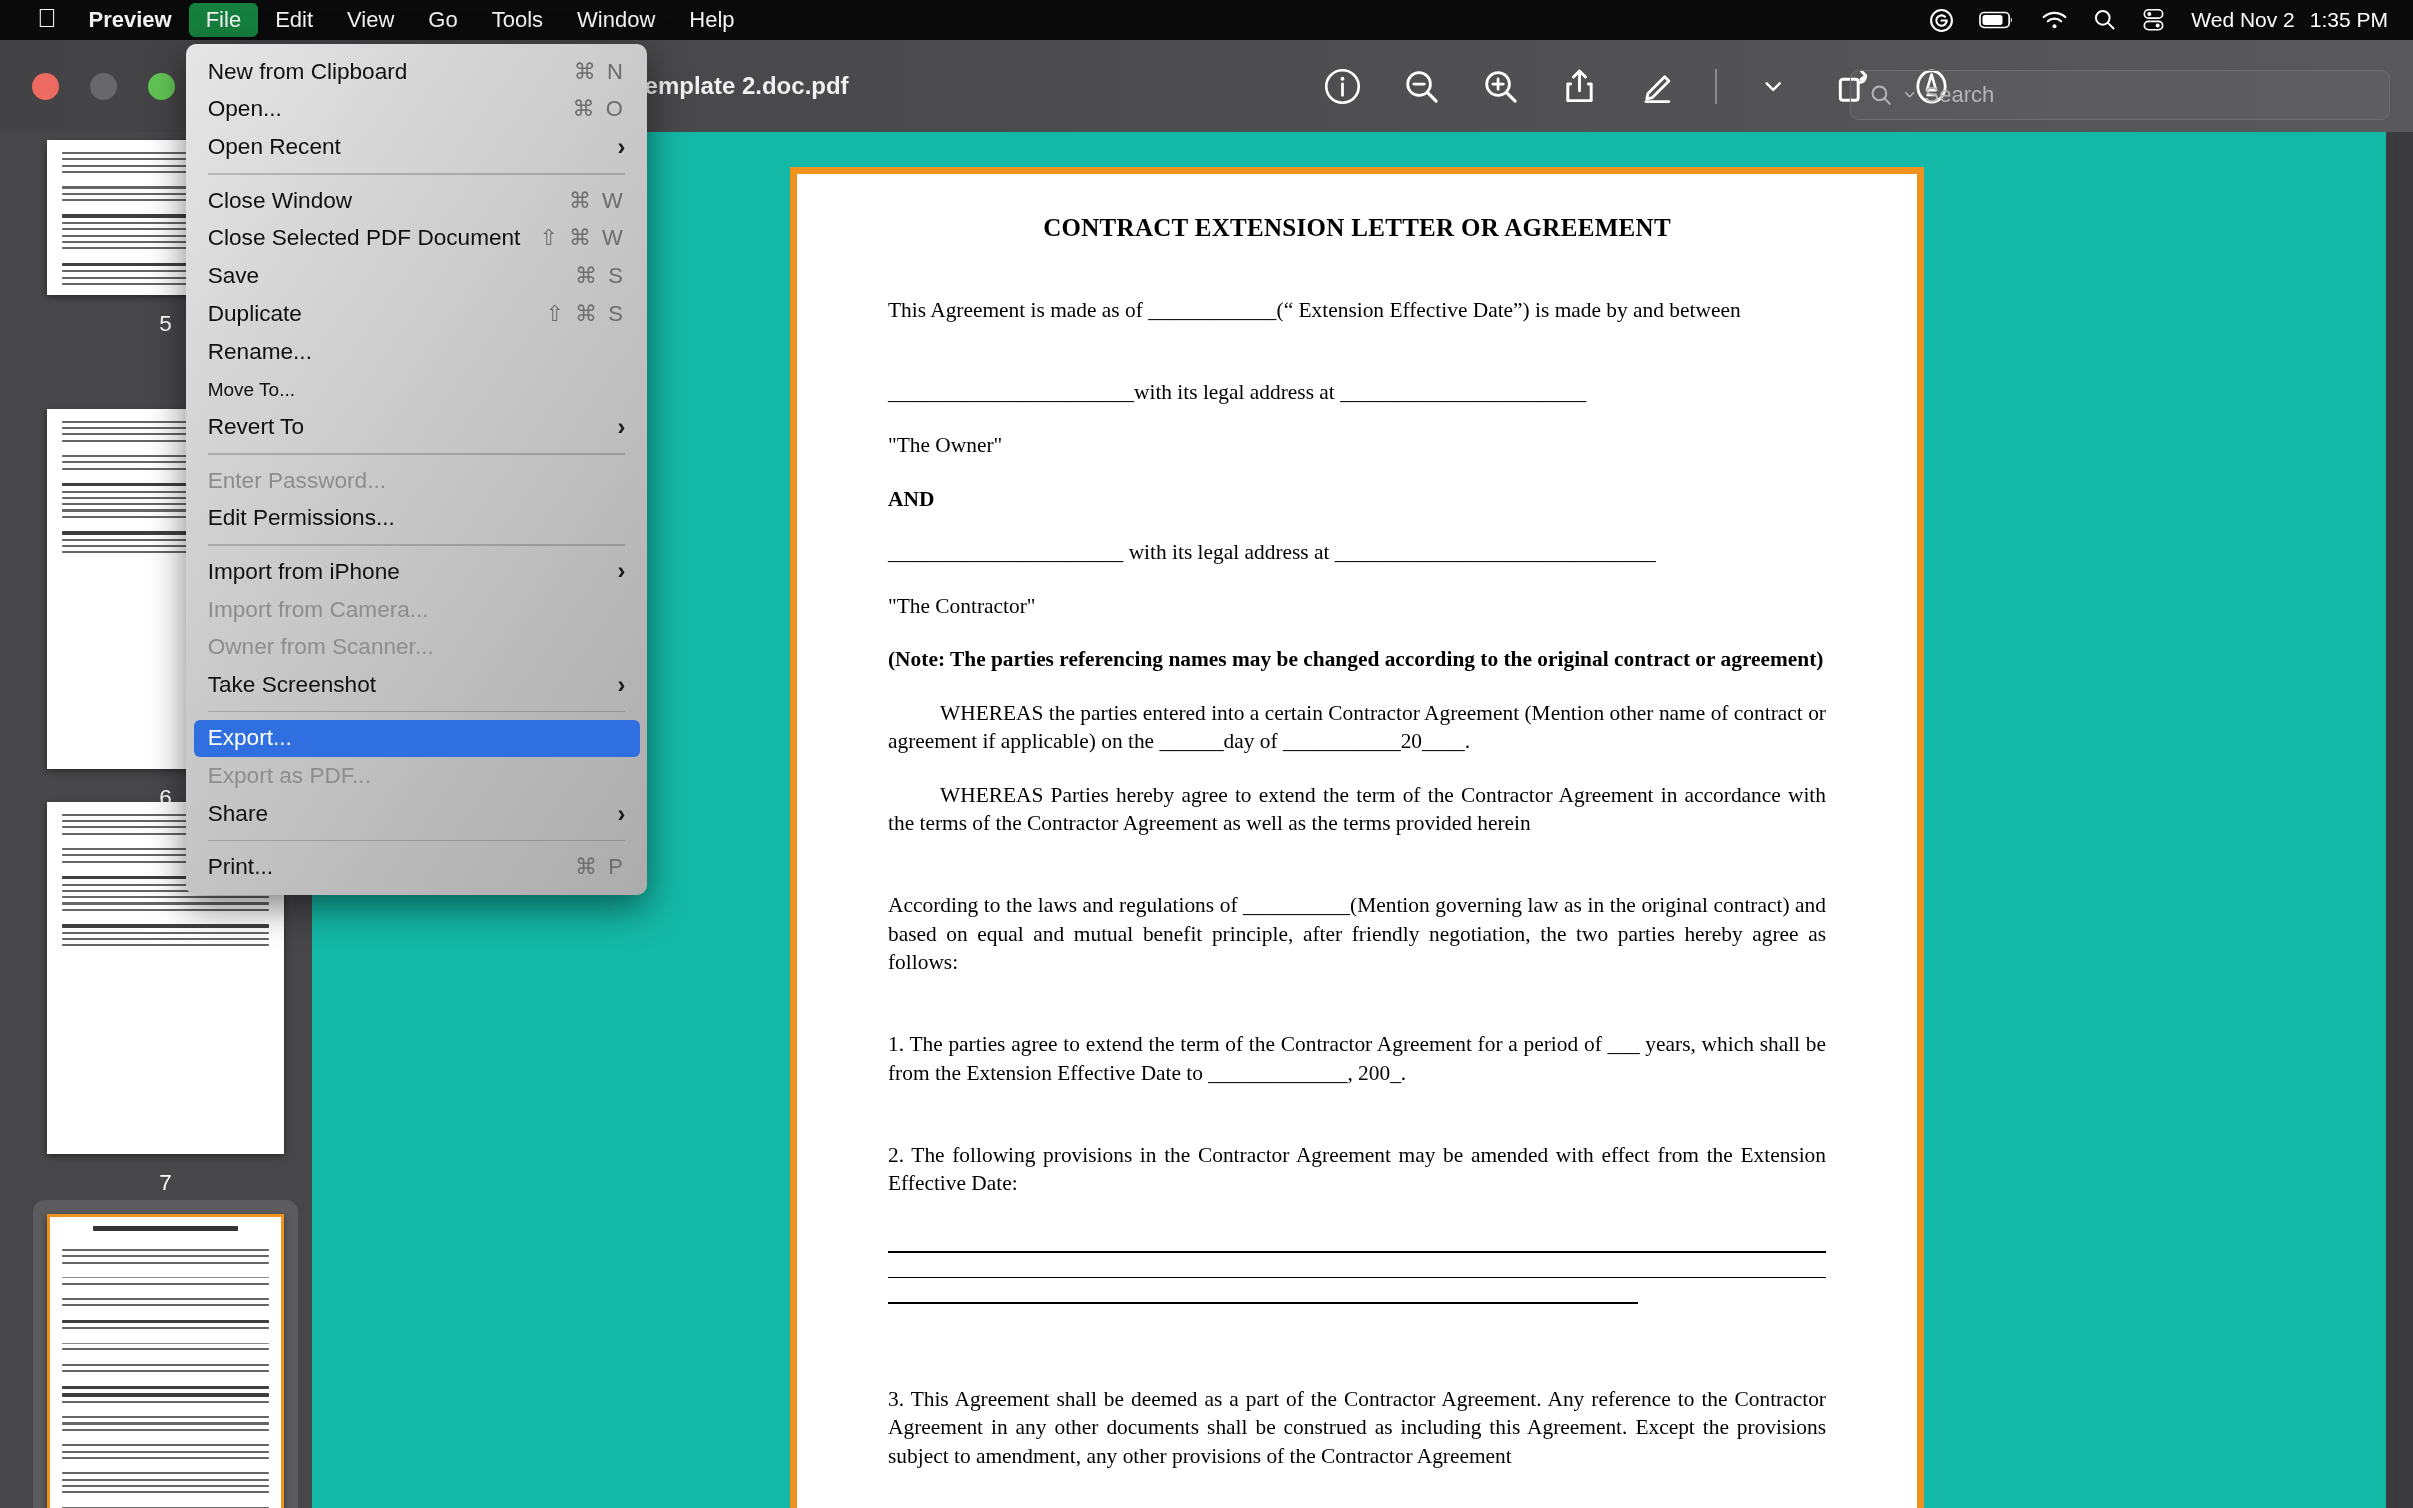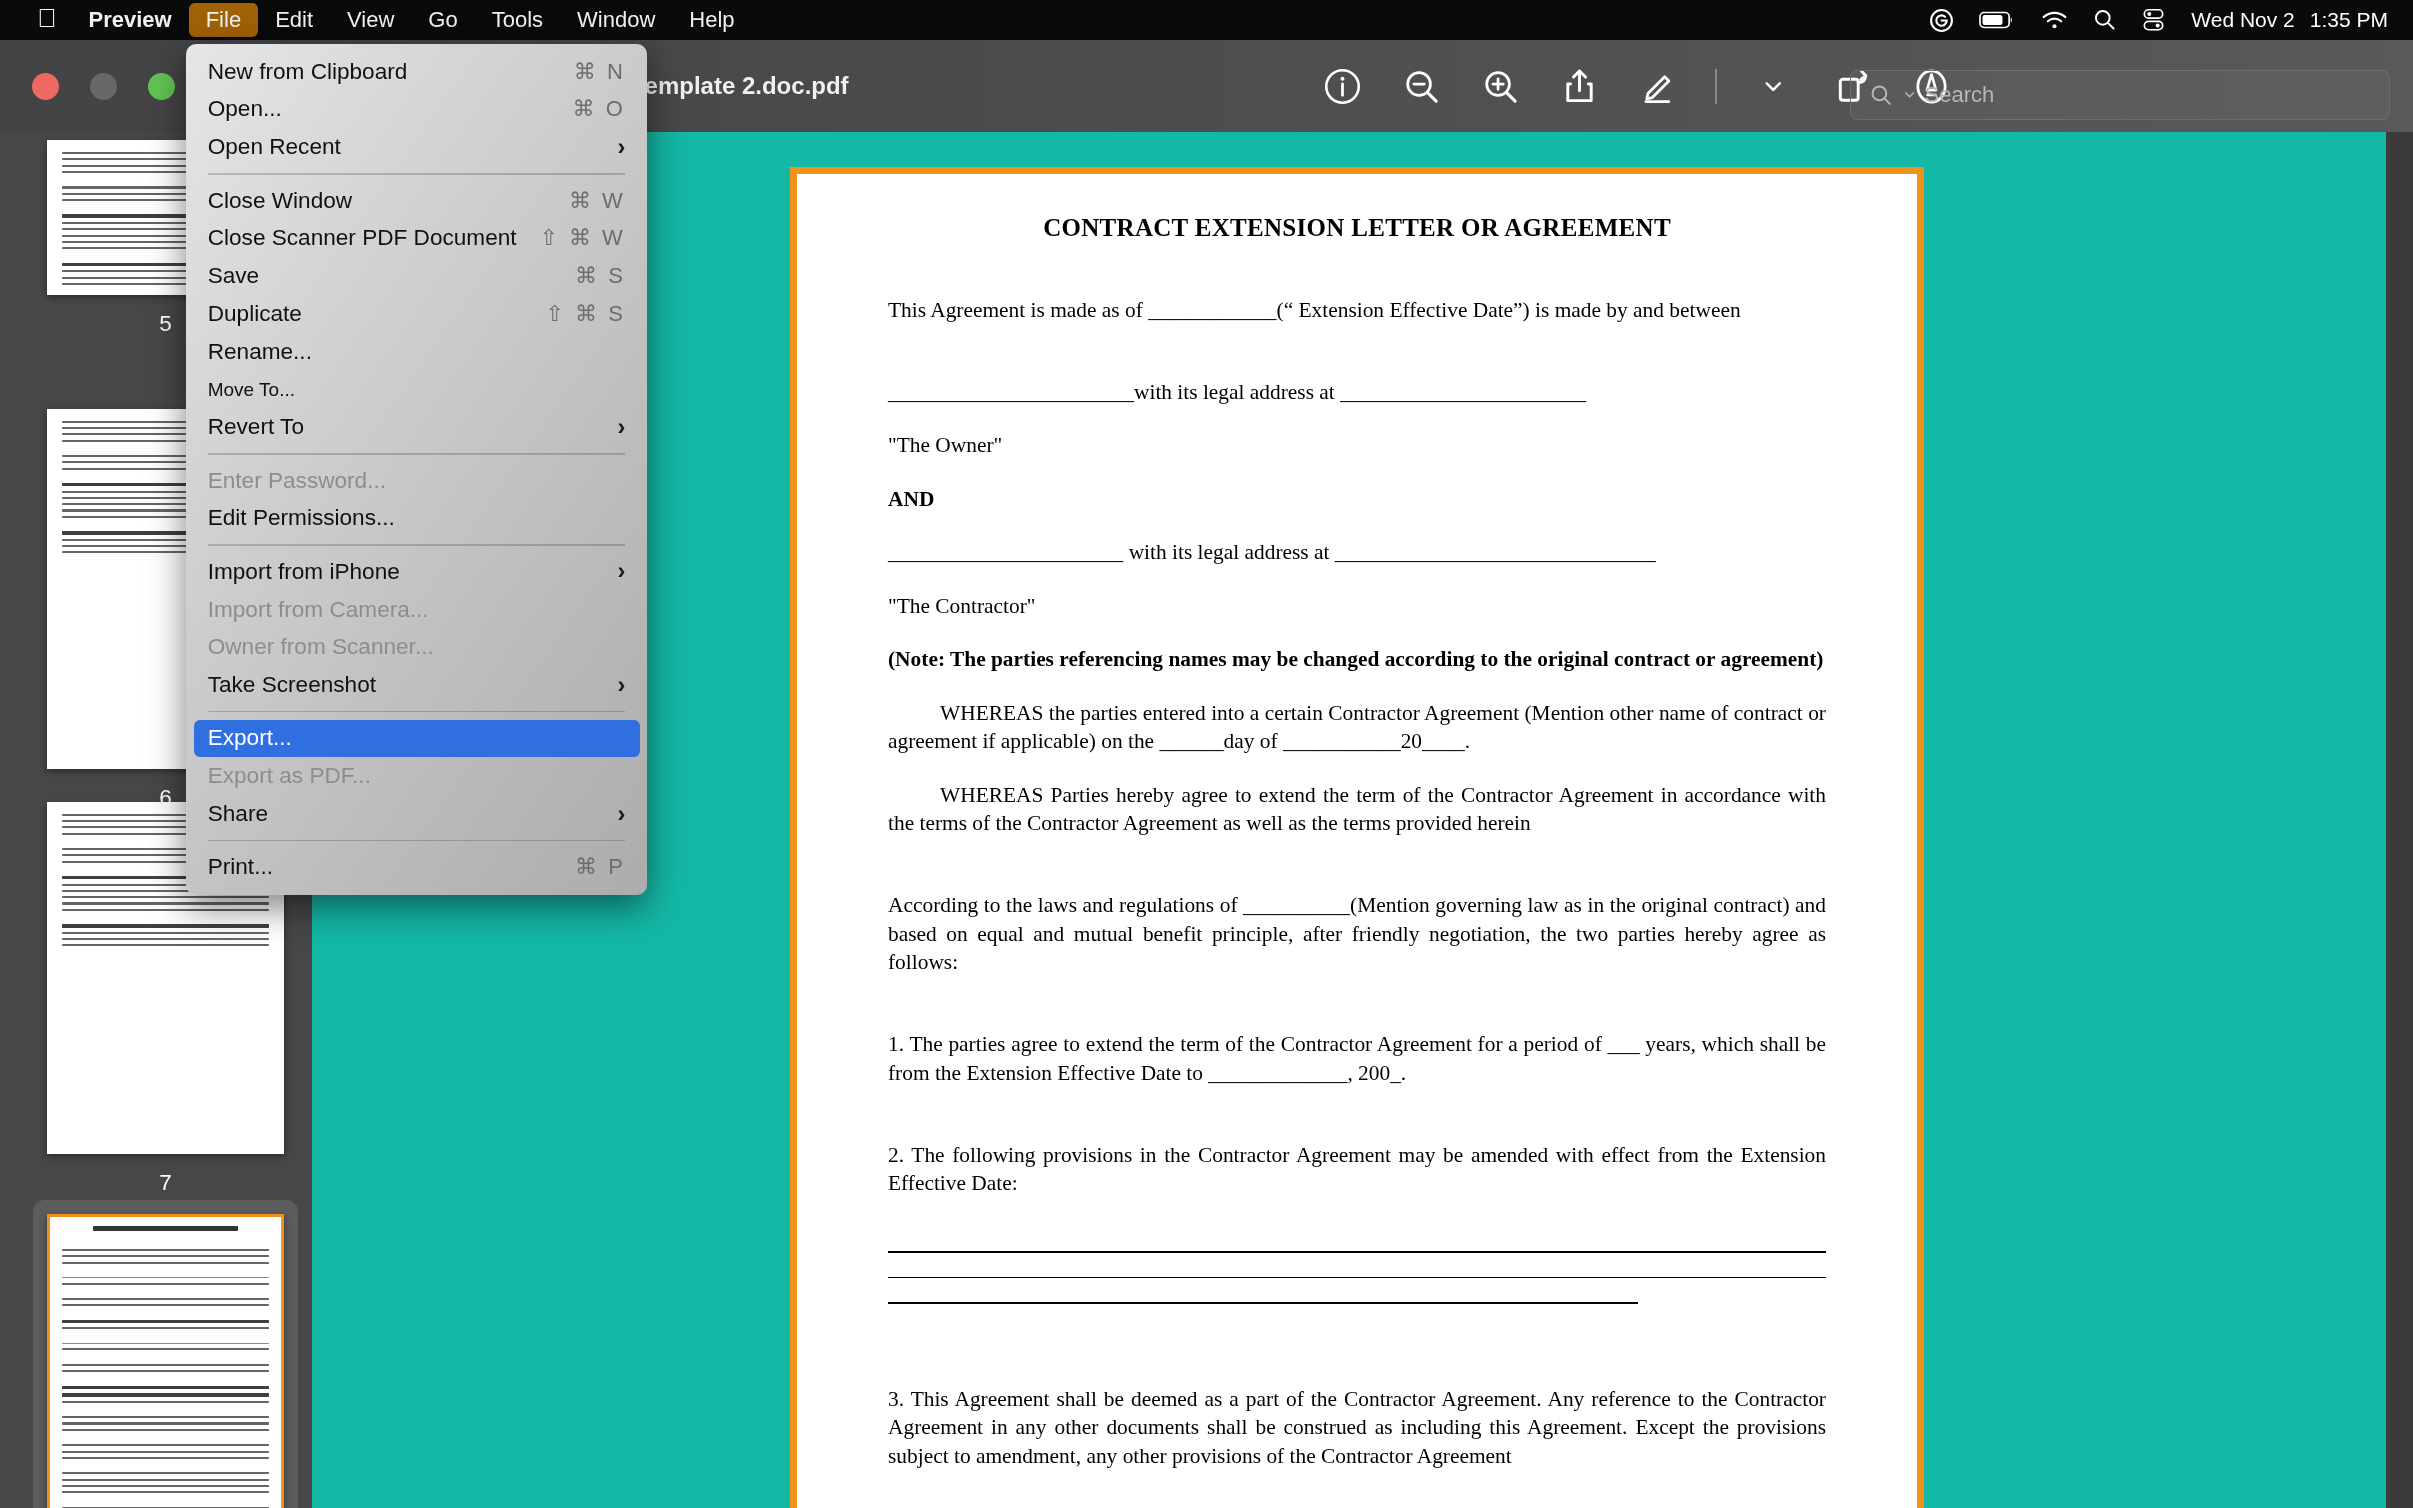--- a/index.html
+++ b/index.html
@@ -24,21 +24,21 @@
   .mb-apple {
     color: #fff; font-size: 26px; line-height: 1;
     padding: 0 15px; position: relative; top: -1.7px;
   }
   .mb-item {
     color: #f2f2f2; font-size: 22px; padding: 0 17px;
     height: 34px; display: flex; align-items: center;
     border-radius: 5.9px; white-space: nowrap;
   }
   .mb-item.bold { font-weight: bold; }
-  .mb-item.active { background: #a16207; }
+  .mb-item.active { background: #15803d; }
 
   .mb-right {
     margin-left: auto; display: flex; align-items: center;
     height: 40px; padding-right: 25px; gap: 25px;
   }
   .mb-status-icon { display: flex; align-items: center; justify-content: center; }
   .mb-clock { color: #fff; font-size: 21px; display: flex; gap: 15px; white-space: nowrap; }
 
   
   .window {
@@ -468,21 +468,21 @@
         <span style="flex: 1 1 0%;"></span>
         <span style="font-size: 23.5px; font-weight: bold; color: rgb(26, 26, 26);">›</span>
       </div>
       <div style="height: 1.3px; background: rgba(0, 0, 0, 0.18); margin: 7.5px 22px;"></div>
       <div style="display: flex; align-items: center; height: 37px; margin: 0.8px 7.5px; padding: 0px 14.2px; border-radius: 5.9px; font-size: 22.6px; white-space: nowrap; color: rgb(17, 17, 17); justify-content: flex-end;">
         <span>Close Window</span>
         <span style="flex: 1 1 0%;"></span>
         <span style="font-size: 22px; letter-spacing: 2.5px; color: rgb(109, 109, 109);">⌘ W</span>
       </div>
       <div style="display: flex; align-items: center; height: 37px; margin: 0.8px 7.5px; padding: 0px 14.2px; border-radius: 5.9px; font-size: 22.6px; white-space: nowrap; color: rgb(17, 17, 17);">
-        <span>Close Scanner PDF Document</span>
+        <span>Close Selected PDF Document</span>
         <span style="flex: 1 1 0%;"></span>
         <span style="font-size: 22px; letter-spacing: 2.5px; color: rgb(109, 109, 109);">⇧ ⌘ W</span>
       </div>
       <div style="display: flex; align-items: center; height: 37px; margin: 0.8px 7.5px; padding: 0px 14.2px; border-radius: 5.9px; font-size: 22.6px; white-space: nowrap; color: rgb(17, 17, 17);">
         <span>Save</span>
         <span style="flex: 1 1 0%;"></span>
         <span style="font-size: 22px; letter-spacing: 2.5px; color: rgb(109, 109, 109);">⌘ S</span>
       </div>
       <div style="display: flex; align-items: center; height: 37px; margin: 0.8px 7.5px; padding: 0px 14.2px; border-radius: 5.9px; font-size: 22.6px; white-space: nowrap; color: rgb(17, 17, 17);">
         <span>Duplicate</span>

